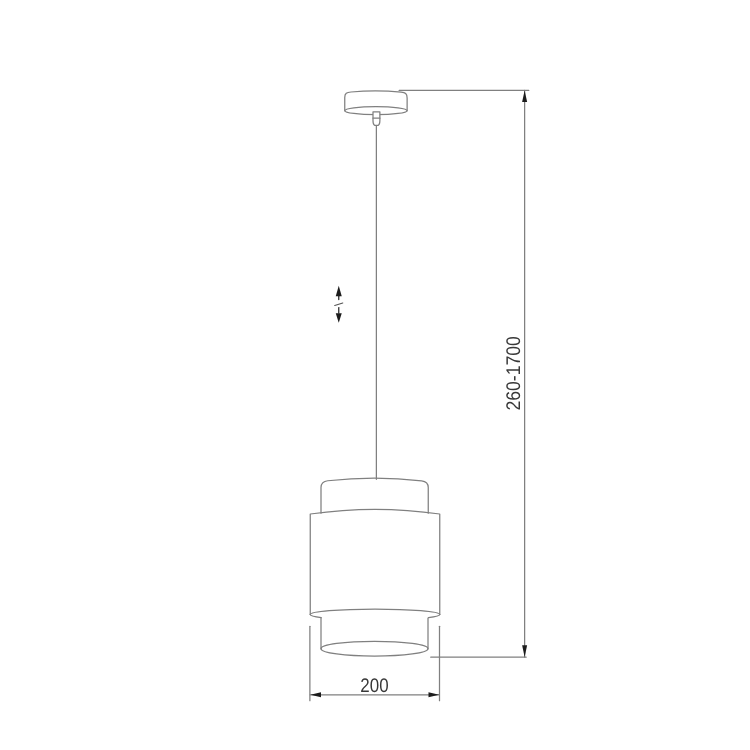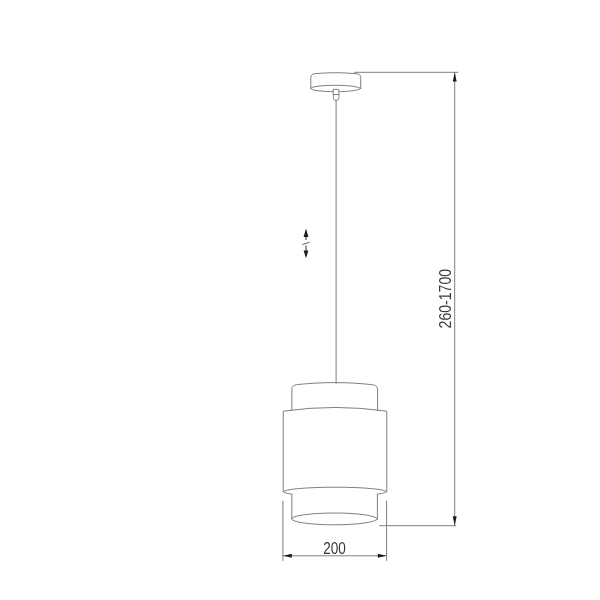--- a/index.html
+++ b/index.html
@@ -1,17 +1,17 @@
 <!DOCTYPE html>
 <html><head>
 <meta charset="utf-8">
 <title>Pendant lamp dimension drawing</title>
 <style>
   html,body{margin:0;padding:0;background:#ffffff;}
-  .page{width:496px;height:600px;position:relative;background:#ffffff;overflow:hidden;padding-left:35px;}
+  .page{width:496px;height:600px;position:relative;background:#ffffff;overflow:hidden;}
   svg{display:block;}
   text{font-family:"Liberation Sans",sans-serif;fill:#383838;}
 </style>
 </head>
 <body>
 <div class="page">
 <svg width="600" height="600" viewBox="0 0 600 600" fill="none" stroke-linecap="round" stroke-linejoin="round">
 
   <g stroke="#808080" stroke-width="1">
     <path d="M275.8,88.5 L275.8,78 C275.8,74.6 277.4,73.9 280.8,73.6 C293.8,72.4 307.6,72.4 320.9,73.7 C324.2,74.0 325.7,74.8 325.7,78.4 L325.7,88.5"></path>

